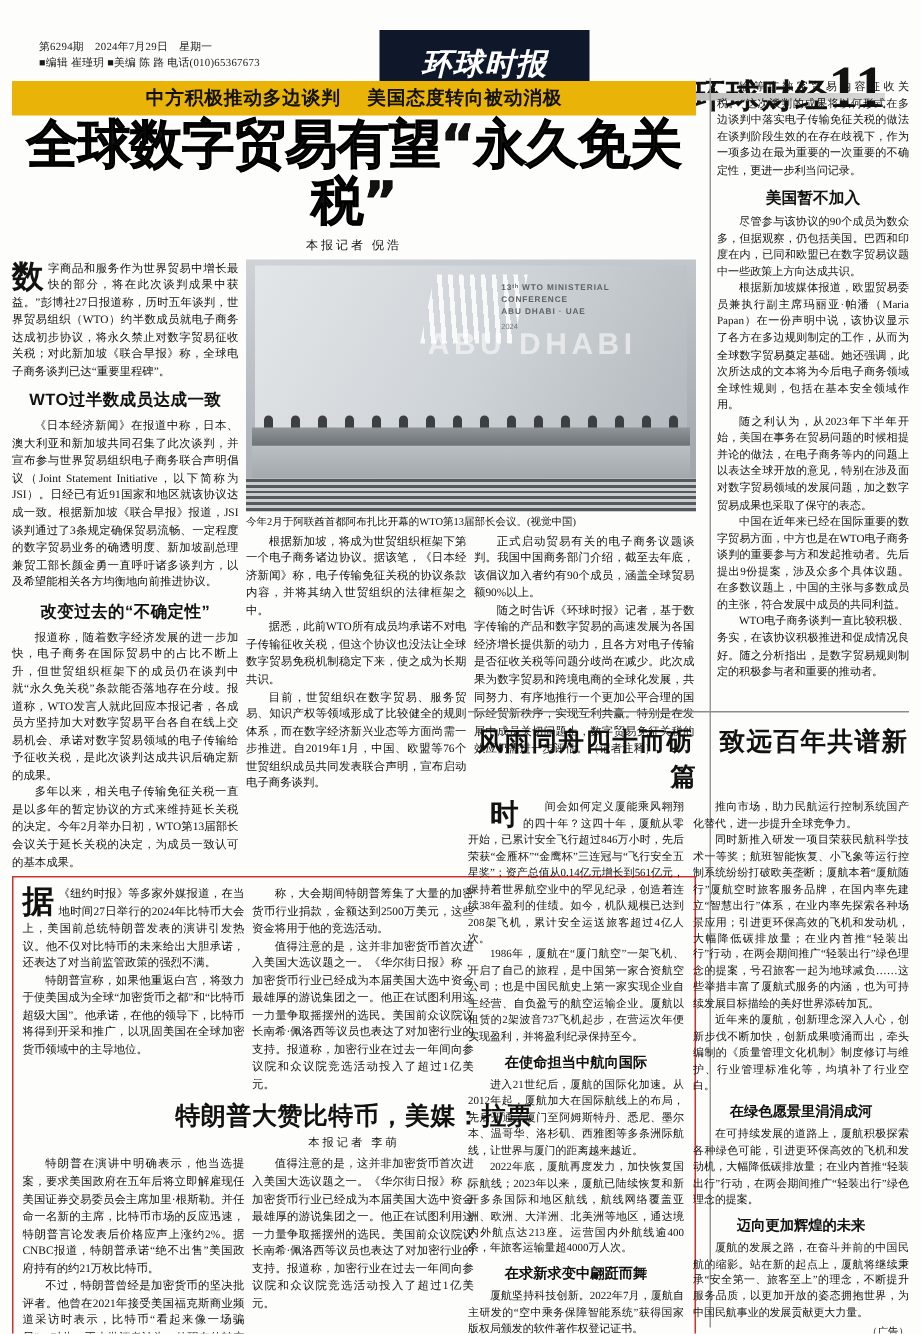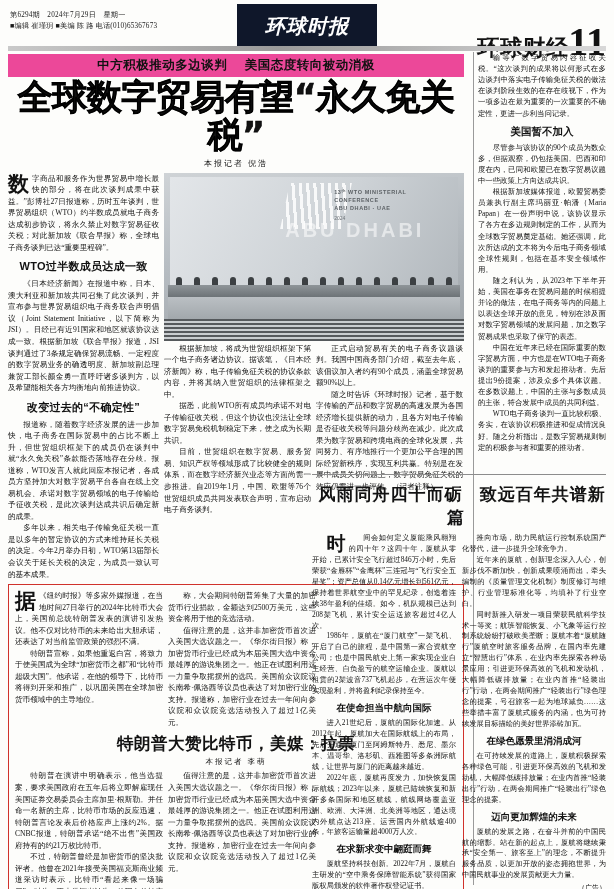--- a/index.html
+++ b/index.html
@@ -3,21 +3,21 @@
 <meta charset="utf-8">
 <style>
   * { box-sizing: border-box; margin: 0; padding: 0; }
   html, body {
     width: 614px; height: 889px;
     background: #fdfdfb;
     font-family: "Liberation Serif", "DejaVu Serif", serif;
     color: #121212;
     overflow: hidden;
   }
-  .page { position: relative; width: 614px; height: 889px; padding: 0; }
+  .page { position: relative; width: 614px; height: 889px; padding: 16px; }
 
   
   .masthead { position: relative; height: 52px; padding: 6px 8px 0 8px; }
   .mh-left { position: absolute; left: 10px; top: 10px; line-height: 1.55; }
   .mh-line { font-size: 7.2px; letter-spacing: .2px; color: #1a1a1a; white-space: nowrap; }
   .mh-logo {
     position: absolute; left: 237px; top: 4px;
     width: 140px; height: 44px;
     background: #0f172a;
     display: flex; align-items: center; justify-content: center;
@@ -49,21 +49,21 @@
   .body-grid {
     position: absolute; top: 52px; left: 8px; right: 8px; bottom: 4px;
     display: flex;
   }
   .zoneA { width: 461px; position: relative; padding-right: 5px; }
   .divider-v { width: 1px; background: #9a9a9a; margin: 0 4px; }
   .zoneB { width: 136px; position: relative; }
 
   
   .kicker {
-    background: #ec4899; text-align: center;
+    background: #eab308; text-align: center;
     font-size: 12.5px; font-weight: bold; letter-spacing: .5px;
     padding: 3px 0 3px 0; margin: 2px 0 0 0;
     font-family: "Liberation Serif", serif;
   }
   .kicker span { margin: 0 7px; }
   .main-head {
     text-align: center; font-size: 35px; font-weight: bold;
     letter-spacing: -0.5px; line-height: 1.08; padding: 2px 0 0 0;
     font-family: "DejaVu Sans", sans-serif;
     -webkit-text-stroke: 0.6px #000;
@@ -241,20 +241,21 @@
                   <i></i>
                   <i></i>
                   <i></i>
                   <i></i>
                   <i></i>
                   <i></i>
               </div>
               <div class="ph-dais"></div>
               <div class="ph-floor"></div>
             </div>
+            <div class="photo-cap">今年2月于阿联酋首都阿布扎比开幕的WTO第13届部长会议。(视觉中国)</div>
           </div>
 
           <div class="under-row">
             <div class="under-col">
               <p class="col-p">根据新加坡，将成为世贸组织框架下第一个电子商务诸边协议。据该笔，《日本经济新闻》称，电子传输免征关税的协议条款内容，并将其纳入世贸组织的法律框架之中。</p>
               <p class="col-p">据悉，此前WTO所有成员均承诺不对电子传输征收关税，但这个协议也没法让全球数字贸易免税机制稳定下来，使之成为长期共识。</p>
               <p class="col-p">目前，世贸组织在数字贸易、服务贸易、知识产权等领域形成了比较健全的规则体系，而在数字经济新兴业态等方面尚需一步推进。自2019年1月，中国、欧盟等76个世贸组织成员共同发表联合声明，宣布启动电子商务谈判。</p>
             </div>
             <div class="under-col">
               <p class="col-p">正式启动贸易有关的电子商务议题谈判。我国中国商务部门介绍，截至去年底，该倡议加入者约有90个成员，涵盖全球贸易额90%以上。</p>
@@ -321,22 +322,22 @@
         </div>
         <p class="feat-p">1986年，厦航在“厦门航空”一架飞机、开启了自己的旅程，是中国第一家合资航空公司；也是中国民航史上第一家实现企业自主经营、自负盈亏的航空运输企业。厦航以租赁的2架波音737飞机起步，在营运次年便实现盈利，并将盈利纪录保持至今。</p>
         <div class="feat-sub">在使命担当中航向国际</div>
         <p class="feat-p">进入21世纪后，厦航的国际化加速。从2012年起，厦航加大在国际航线上的布局，先后开通了厦门至阿姆斯特丹、悉尼、墨尔本、温哥华、洛杉矶、西雅图等多条洲际航线，让世界与厦门的距离越来越近。</p>
         <p class="feat-p">2022年底，厦航再度发力，加快恢复国际航线；2023年以来，厦航已陆续恢复和新开多条国际和地区航线，航线网络覆盖亚洲、欧洲、大洋洲、北美洲等地区，通达境内外航点达213座。运营国内外航线逾400条，年旅客运输量超4000万人次。</p>
         <div class="feat-sub">在求新求变中翩跹而舞</div>
         <p class="feat-p">厦航坚持科技创新。2022年7月，厦航自主研发的“空中乘务保障智能系统”获得国家版权局颁发的软件著作权登记证书。</p>
       </div>
       <div class="feat-col">
         <p class="feat-p">推向市场，助力民航运行控制系统国产化替代，进一步提升全球竞争力。</p>
+        <p class="feat-p">同时新推入研发一项目荣获民航科学技术一等奖；航班智能恢复、小飞象等运行控制系统纷纷打破欧美垄断；厦航本着“厦航随行”厦航空时旅客服务品牌，在国内率先建立“智慧出行”体系，在业内率先探索各种场景应用；引进更环保高效的飞机和发动机，大幅降低碳排放量；在业内首推“轻装出行”行动，在两会期间推广“轻装出行”绿色理念的提案，号召旅客一起为地球减负……这些举措丰富了厦航式服务的内涵，也为可持续发展目标描绘的美好世界添砖加瓦。</p>
         <p class="feat-p">近年来的厦航，创新理念深入人心，创新步伐不断加快，创新成果喷涌而出，牵头编制的《质量管理文化机制》制度修订与维护、行业管理标准化等，均填补了行业空白。</p>
-        <p class="feat-p">同时新推入研发一项目荣获民航科学技术一等奖；航班智能恢复、小飞象等运行控制系统纷纷打破欧美垄断；厦航本着“厦航随行”厦航空时旅客服务品牌，在国内率先建立“智慧出行”体系，在业内率先探索各种场景应用；引进更环保高效的飞机和发动机，大幅降低碳排放量；在业内首推“轻装出行”行动，在两会期间推广“轻装出行”绿色理念的提案，号召旅客一起为地球减负……这些举措丰富了厦航式服务的内涵，也为可持续发展目标描绘的美好世界添砖加瓦。</p>
         <div class="feat-sub">在绿色愿景里涓涓成河</div>
         <p class="feat-p">在可持续发展的道路上，厦航积极探索各种绿色可能，引进更环保高效的飞机和发动机，大幅降低碳排放量；在业内首推“轻装出行”行动，在两会期间推广“轻装出行”绿色理念的提案。</p>
         <div class="feat-sub">迈向更加辉煌的未来</div>
         <p class="feat-p">厦航的发展之路，在奋斗并前的中国民航的缩影。站在新的起点上，厦航将继续秉承“安全第一、旅客至上”的理念，不断提升服务品质，以更加开放的姿态拥抱世界，为中国民航事业的发展贡献更大力量。</p>
         <div class="adline">（广告）</div>
       </div>
     </div>
   </div>
 
 </div>

